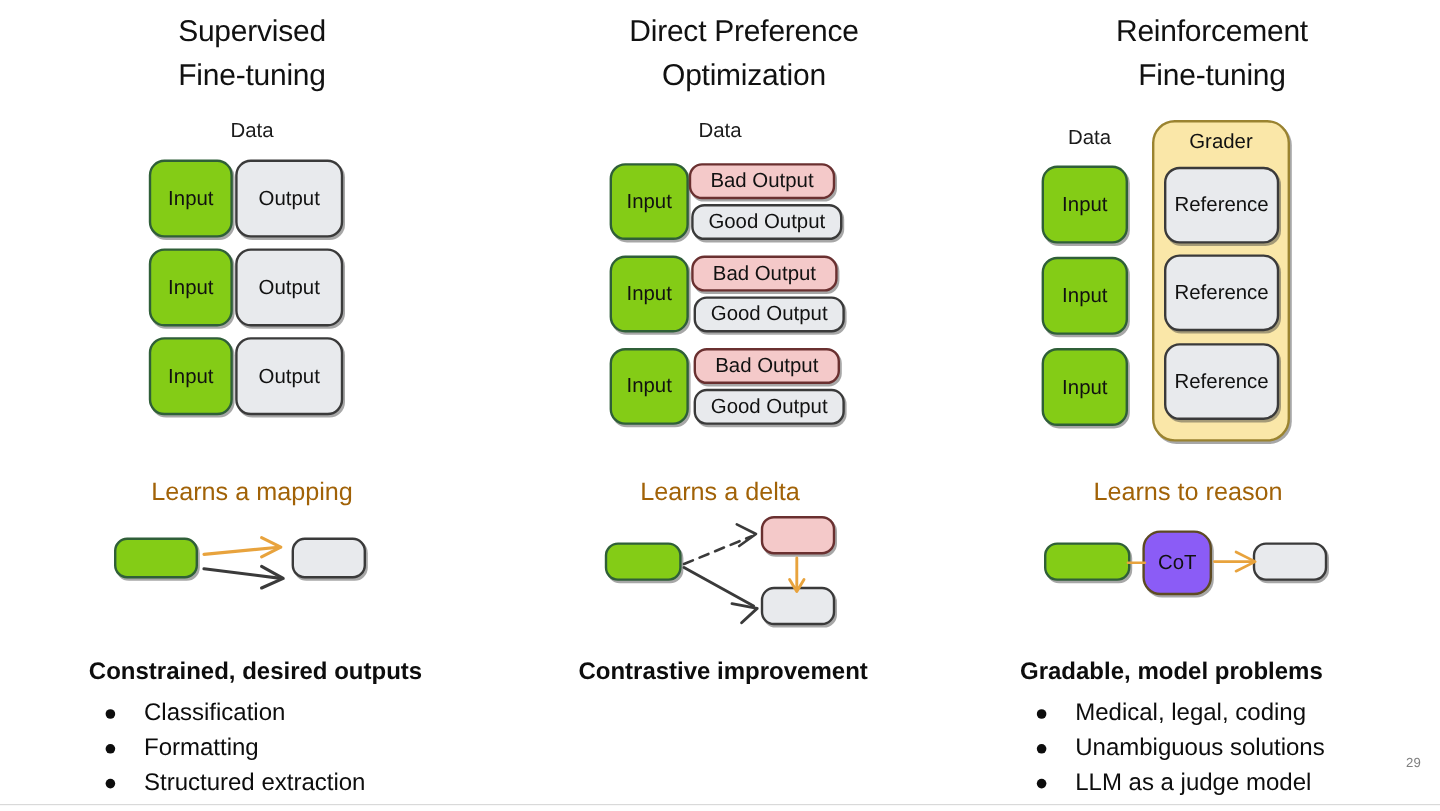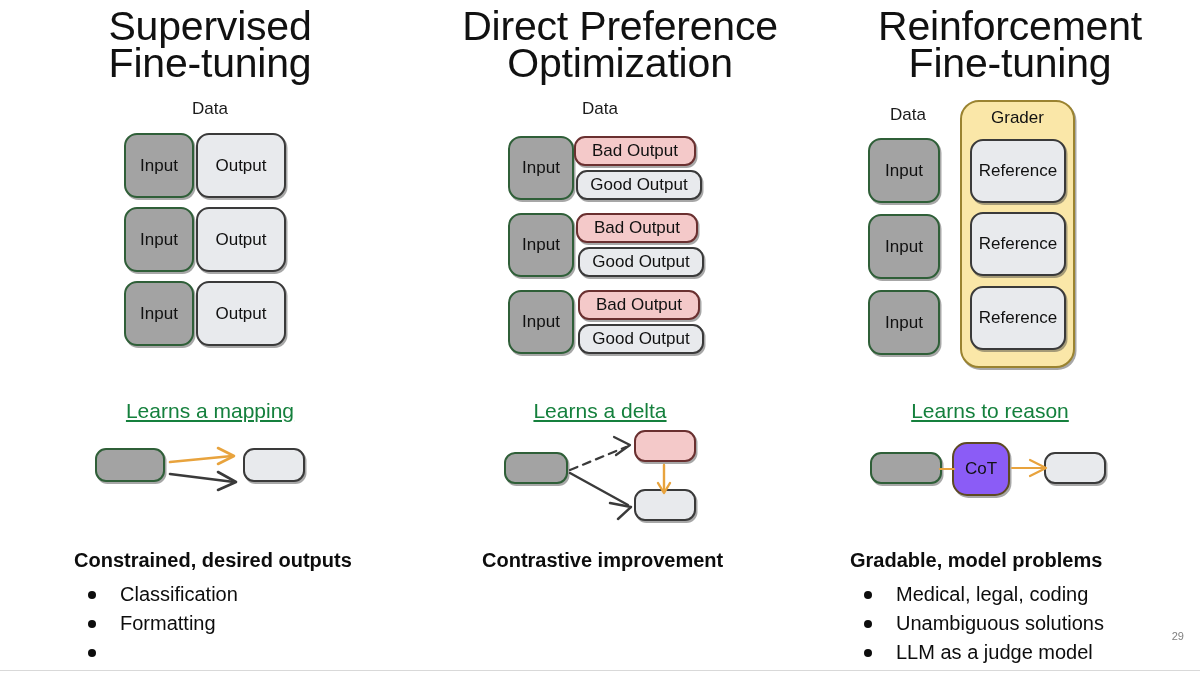--- a/index.html
+++ b/index.html
@@ -29,21 +29,21 @@
   }
   #col-sft { left: 0px;   width: 420px; }
   #col-dpo { left: 420px; width: 400px; }
   #col-rft { left: 820px; width: 380px; }
 
   .col-title {
     position: absolute;
     left: 0;
     width: 100%;
     text-align: center;
-    font-size: 41px;
+    font-size: 25px;
     line-height: 37px;
     font-weight: 400;
     color: #111111;
     letter-spacing: -0.2px;
   }
   #col-sft .col-title { top: 8px; }
   #col-dpo .col-title { top: 8px; }
   #col-rft .col-title { top: 8px; }
 
   .section-label {
@@ -61,38 +61,37 @@
     box-sizing: border-box;
     display: flex;
     align-items: center;
     justify-content: center;
     font-size: 17px;
     color: #111111;
     border: 2px solid #3a3a3a;
     border-radius: 13px;
     box-shadow: 1.5px 2px 0 rgba(60,60,60,0.45);
   }
-  .hbox.green  { background: #a3a3a3; border-color: #2f5f38; }
+  .hbox.green  { background: #84cc16; border-color: #2f5f38; }
   .hbox.grey   { background: #e8eaed; border-color: #3a3a3a; }
   .hbox.pink   { background: #f4c9c9; border-color: #6a3030; }
   .hbox.yellow { background: #fae7a8; border-color: #9a8330; }
   .hbox.peach  { background: #8b5cf6; border-color: #5d4a22; }
 
   .hbox.flat { border-radius: 11px; }
 
   
   .learns-label {
     position: absolute;
     font-size: 21px;
     line-height: 25px;
-    color: #15803d;
+    color: #a16207;
     text-align: center;
     width: 100%;
     left: 0;
-    text-decoration: underline;
   }
 
   
   .bullet-block { position: absolute; }
   .bullet-head {
     font-size: 20px;
     font-weight: 700;
     color: #0d0d0d;
     line-height: 25px;
     margin-bottom: 7px;
@@ -204,20 +203,21 @@
         <li>
           <span class="bullet-dot"></span>
           <span>Classification</span>
         </li>
         <li>
           <span class="bullet-dot"></span>
           <span>Formatting</span>
         </li>
         <li>
           <span class="bullet-dot"></span>
+          <span>Structured extraction</span>
         </li>
       </ul>
     </div>
   </div>
 
   <div class="column" id="col-dpo">
 
     <div class="col-title">
       <div>Direct Preference</div>
       <div>Optimization</div>

